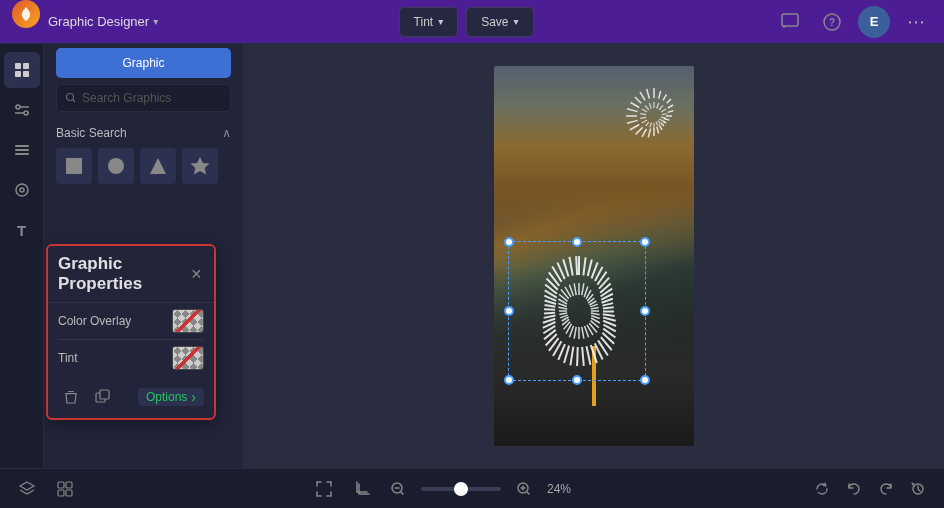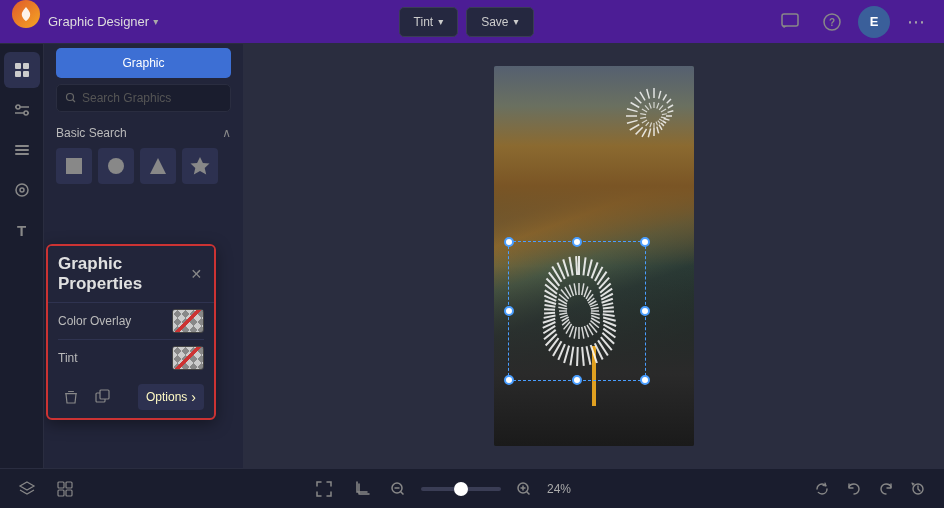--- a/index.html
+++ b/index.html
@@ -221,25 +221,25 @@
       padding: 8px 10px;
     }
     .gp-footer-icons { display: flex; gap: 6px; }
     .gp-footer-icon {
       width: 26px; height: 26px;
       color: #888; font-size: 14px;
       display: flex; align-items: center; justify-content: center;
       cursor: pointer;
     }
     .gp-options-btn {
-      height: 26px; padding: 0 8px;
+      height: 18px; padding: 0 8px;
       background: #2d3150;
       border-radius: 4px;
       display: flex; align-items: center; gap: 4px;
-      font-size: 12px; color: #fef9c3;
+      font-size: 12px; color: #22c55e;
       cursor: pointer;
     }
 
     
     .canvas-area {
       flex: 1;
       background: #2a2d3f;
       display: flex;
       align-items: center;
       justify-content: center;

